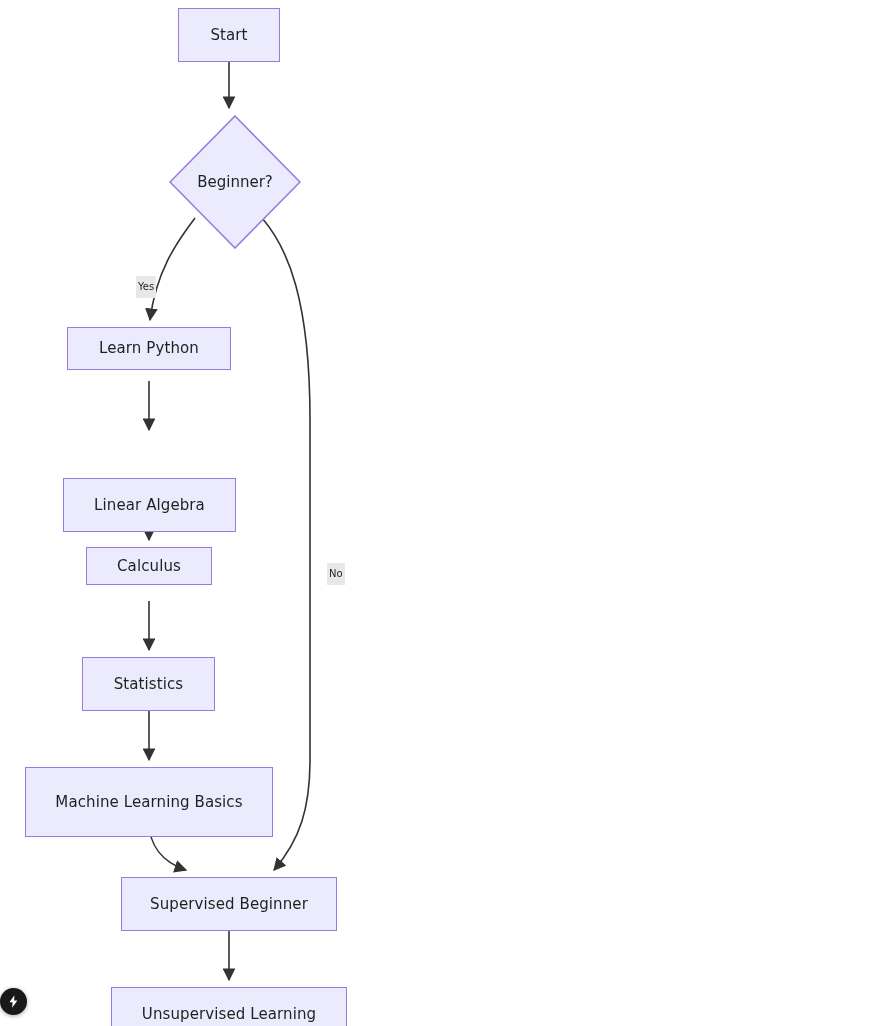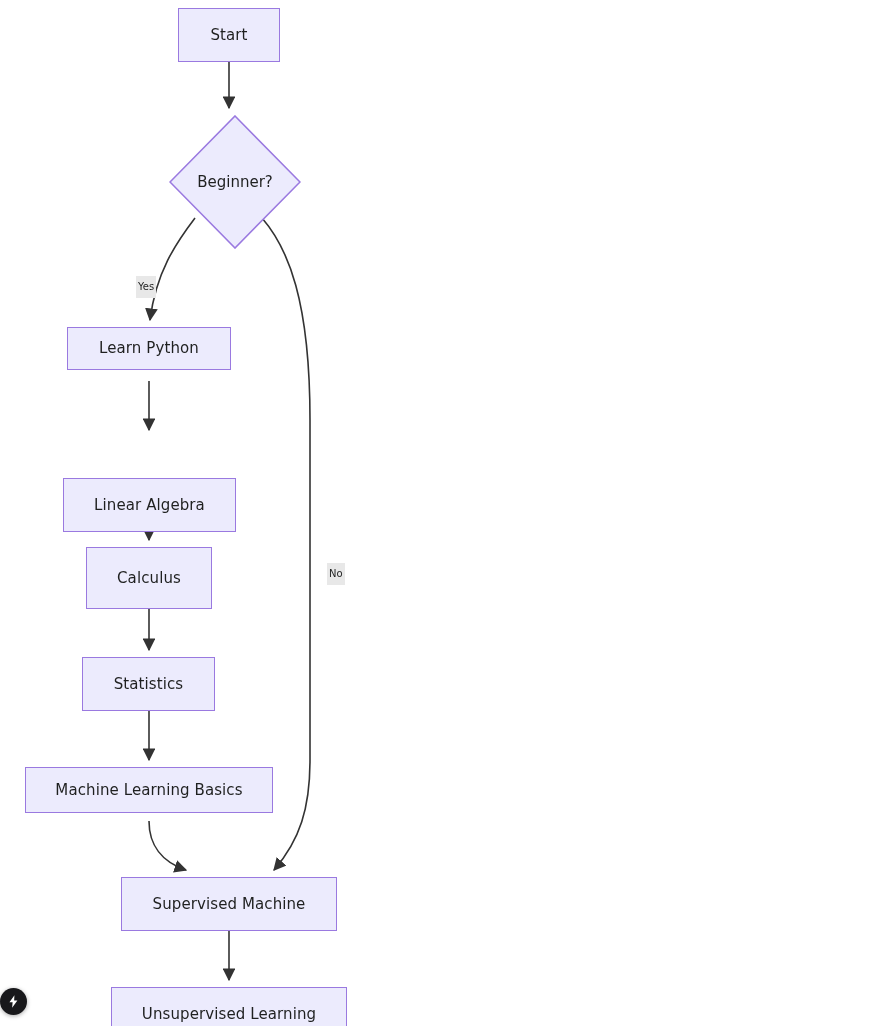--- a/index.html
+++ b/index.html
@@ -143,34 +143,34 @@
   </div>
 
   <div class="node" style="left:67px; top:327px; width:164px; height:43px;">
     <span class="node-label">Learn Python</span>
   </div>
 
   <div class="node" style="left:63px; top:437px; width:173px; height:54px;margin-top:41px;">
     <span class="node-label">Linear Algebra</span>
   </div>
 
-  <div class="node" style="left:86px; top:547px; width:126px; height:62px;">
+  <div class="node" style="left:86px; top:547px; width:126px; height:38px;">
     <span class="node-label">Calculus</span>
   </div>
 
   <div class="node" style="left:82px; top:657px; width:133px; height:54px;">
     <span class="node-label">Statistics</span>
   </div>
 
-  <div class="node" style="left:25px; top:767px; width:248px; height:46px;">
+  <div class="node" style="left:25px; top:767px; width:248px; height:70px;">
     <span class="node-label">Machine Learning Basics</span>
   </div>
 
   <div class="node" style="left:121px; top:877px; width:216px; height:54px;">
-    <span class="node-label">Supervised Machine</span>
+    <span class="node-label">Supervised Beginner</span>
   </div>
 
   <div class="node" style="left:111px; top:987px; width:236px; height:54px;">
     <span class="node-label">Unsupervised Learning</span>
   </div>
 
   <div class="edge-label" style="left:136px; top:276px;">Yes</div>
 
   <div class="edge-label" style="left:299px; top:563px;margin-left:28px;">No</div>
 

